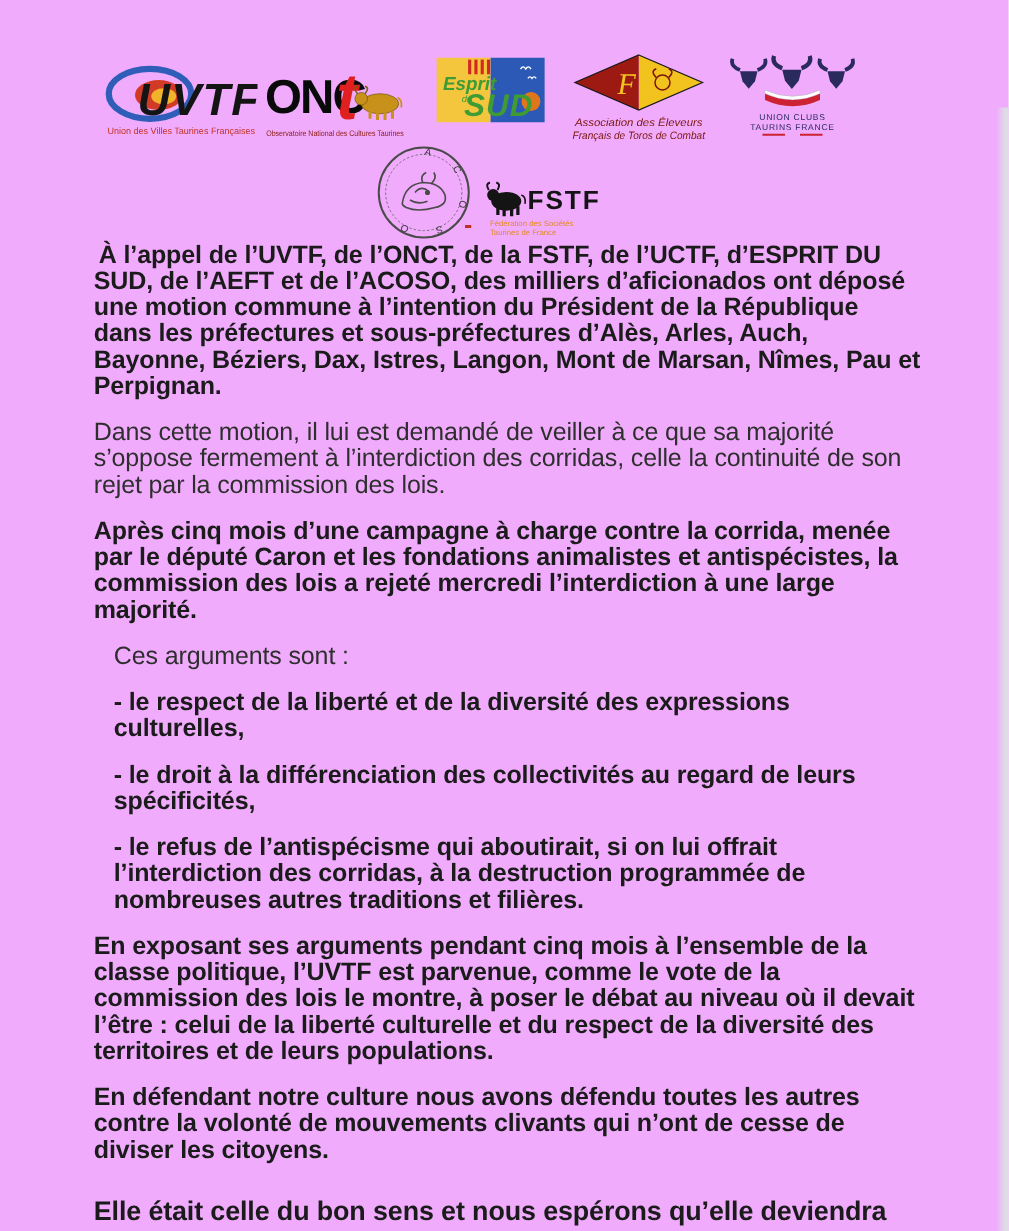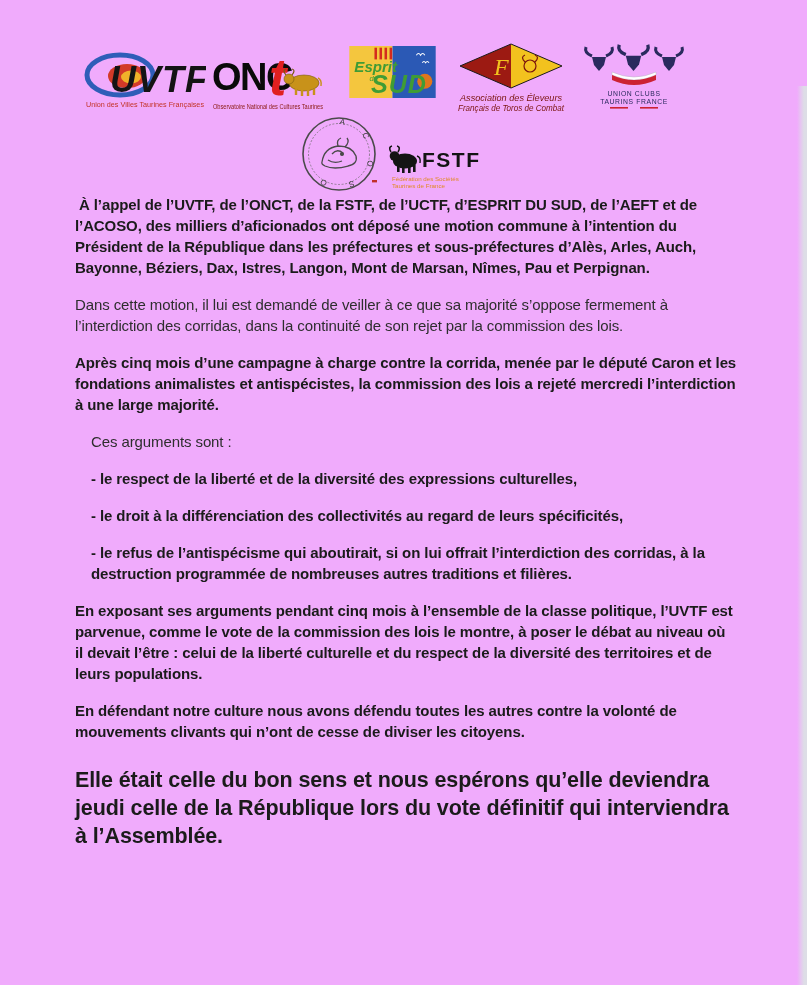--- a/index.html
+++ b/index.html
@@ -9,21 +9,21 @@
         background:linear-gradient(to right, rgba(222,222,232,0), #dddde6 70%);}
   .logo{position:absolute;}
   #logo-uvtf{left:84px;top:48px;width:122px;height:64px;}
   #logo-onct{left:212px;top:50px;width:112px;height:62px;}
   #logo-esprit{left:341px;top:46px;width:103px;height:52px;}
   #logo-aeft{left:456px;top:42px;width:110px;height:72px;}
   #logo-uctf{left:580px;top:44px;width:108px;height:68px;}
   #logo-acoso{left:298px;top:114px;width:82px;height:80px;}
   #logo-fstf{left:388px;top:136px;width:104px;height:54px;}
   .doc{position:absolute;left:75px;top:194px;width:662px;color:#222;}
-  .doc p{margin:0 0 16px 0;font-size:15px;line-height:21px;letter-spacing:-0.1px;}
+  .doc p{margin:0 0 16px 0;font-size:20px;line-height:21px;letter-spacing:-0.1px;}
   .doc p.b{font-weight:bold;color:#1b1b1b;}
   .doc p.r{font-weight:400;color:#2e2e2e;}
   .doc .p-first{text-indent:4px;}
   .args{margin:0 0 16px 0;}
   .args p{margin:16px;}
   .headline{font-size:21.5px !important;line-height:28px !important;font-weight:bold;
         color:#161616;margin-top:24px !important;letter-spacing:-0.2px;}
   svg{display:block;width:100%;height:100%;}
 </style>
 </head>
@@ -156,21 +156,21 @@
         <text x="34" y="31" font-size="21" font-weight="bold" fill="#141414" letter-spacing="1.5">FSTF</text>
         <text x="4" y="45" font-size="6.2" fill="#e08a28">Fédération des Sociétés</text>
         <text x="4" y="52" font-size="6.2" fill="#e08a28">Taurines de France</text>
       </svg>
     </div>
 
   </div>
 
   <div class="doc">
     <p class="b p-first">À l’appel de l’UVTF, de l’ONCT, de la FSTF, de l’UCTF, d’ESPRIT DU SUD, de l’AEFT et  de l’ACOSO, des milliers d’aficionados ont déposé une motion commune à l’intention du Président de la République dans les préfectures et sous-préfectures d’Alès, Arles, Auch, Bayonne, Béziers, Dax, Istres, Langon, Mont de Marsan, Nîmes, Pau et Perpignan.</p>
-    <p class="r">Dans cette motion, il lui est demandé de veiller à ce que sa majorité s’oppose fermement à l’interdiction des corridas, dans la continuité de son rejet par la commission des lois.</p>
+    <p class="r">Dans cette motion, il lui est demandé de veiller à ce que sa majorité s’oppose fermement à l’interdiction des corridas, celle la continuité de son rejet par la commission des lois.</p>
     <p class="b">Après cinq mois d’une campagne à charge contre la corrida, menée par le député Caron et les fondations animalistes et antispécistes, la commission des lois a rejeté mercredi l’interdiction à une large majorité.</p>
 
     <div class="args">
       <p class="r">Ces arguments sont  :</p>
       <p class="b">- le respect de la liberté et de la diversité des expressions culturelles,</p>
       <p class="b">- le droit à la différenciation des collectivités au regard de leurs spécificités,</p>
       <p class="b">- le refus de l’antispécisme qui aboutirait, si on lui offrait l’interdiction des corridas, à la destruction programmée de nombreuses autres traditions et filières.</p>
     </div>
 
     <p class="b">En exposant ses arguments pendant cinq mois à l’ensemble de la classe politique, l’UVTF est parvenue, comme le vote de la commission des lois le montre, à poser le débat au niveau où il devait l’être : celui de la liberté culturelle et du respect de la diversité des territoires et de leurs populations.</p>

